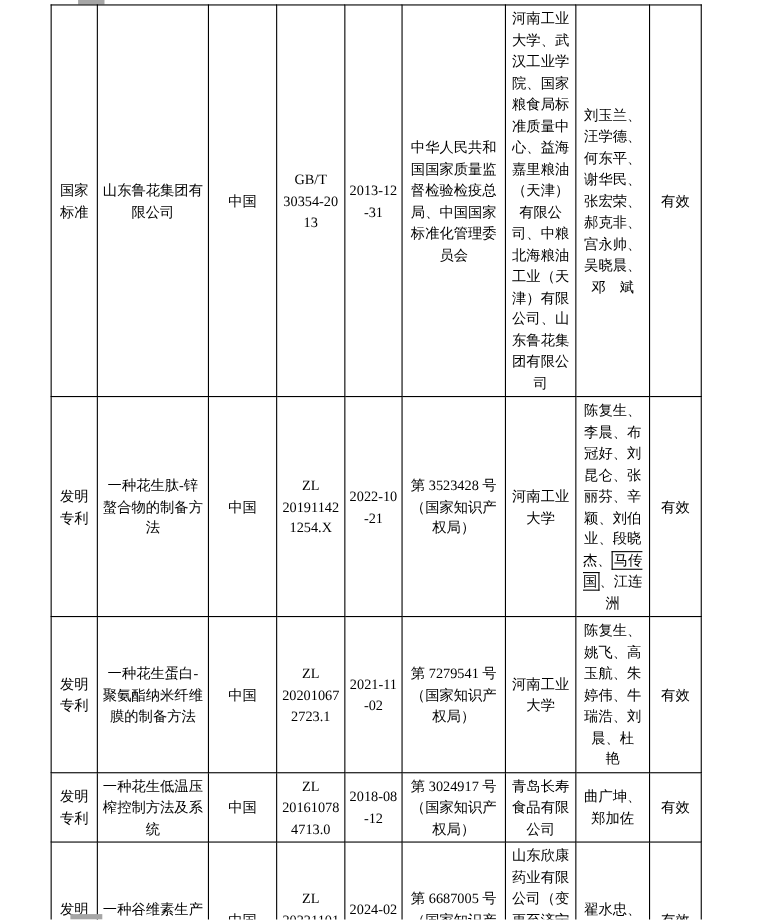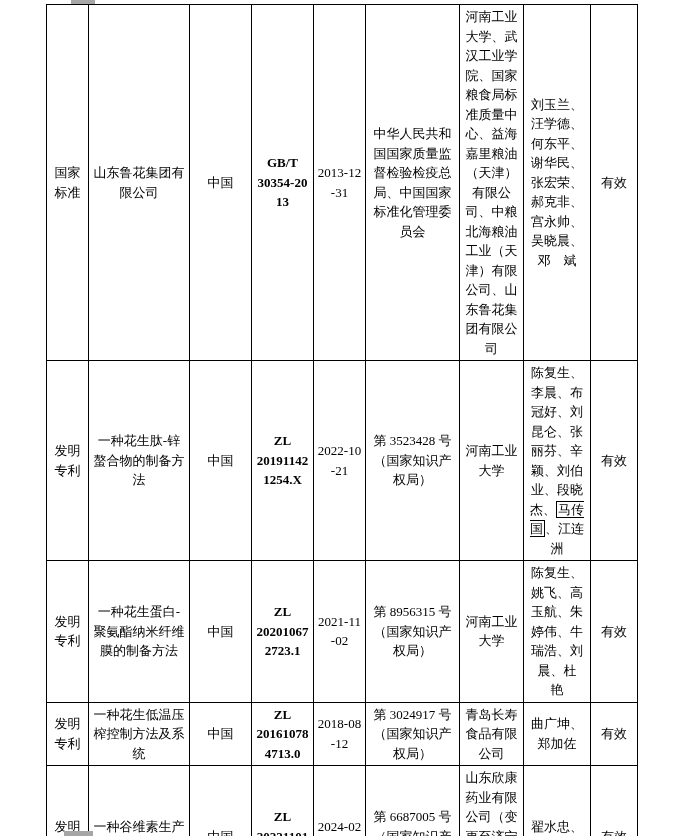--- a/index.html
+++ b/index.html
@@ -26,21 +26,21 @@
   .doc-table td {
     border: 1px solid #000000;
     text-align: center;
     vertical-align: middle;
     font-size: 13px;
     line-height: 1.5;
     padding: 2px 3px;
     word-break: break-all;
     overflow: hidden;
   }
-  .num { white-space: pre-line; font-weight: bold; }
+  .num { white-space: pre-line; }
   tr.r1 { height: 297px; }
   tr.r2 { height: 187px; }
   tr.r3 { height: 104px; }
   tr.r4 { height: 57px; }
   tr.r5 { height: 128px; }
   .boxed {
     border: 1px solid #000000;
     padding: 0 1px;
   }
   .edge-artifact {
@@ -92,21 +92,21 @@
       <td><span>陈复生、李晨、布冠好、刘昆仑、张丽芬、辛颖、刘伯业、段晓杰、</span><span class="boxed">马传国</span><span>、江连洲</span></td>
       <td>有效</td>
     </tr>
     <tr class="r3">
       <td>发明专利</td>
       <td>一种花生蛋白-聚氨酯纳米纤维膜的制备方法</td>
       <td>中国</td>
       <td class="num">ZL
 202010672723.1</td>
       <td>2021-11-02</td>
-      <td>第 8956315 号（国家知识产权局）</td>
+      <td>第 7279541 号（国家知识产权局）</td>
       <td>河南工业大学</td>
       <td>陈复生、姚飞、高玉航、朱婷伟、牛瑞浩、刘晨、杜　艳</td>
       <td>有效</td>
     </tr>
     <tr class="r4">
       <td>发明专利</td>
       <td>一种花生低温压榨控制方法及系统</td>
       <td>中国</td>
       <td class="num">ZL
 201610784713.0</td>

